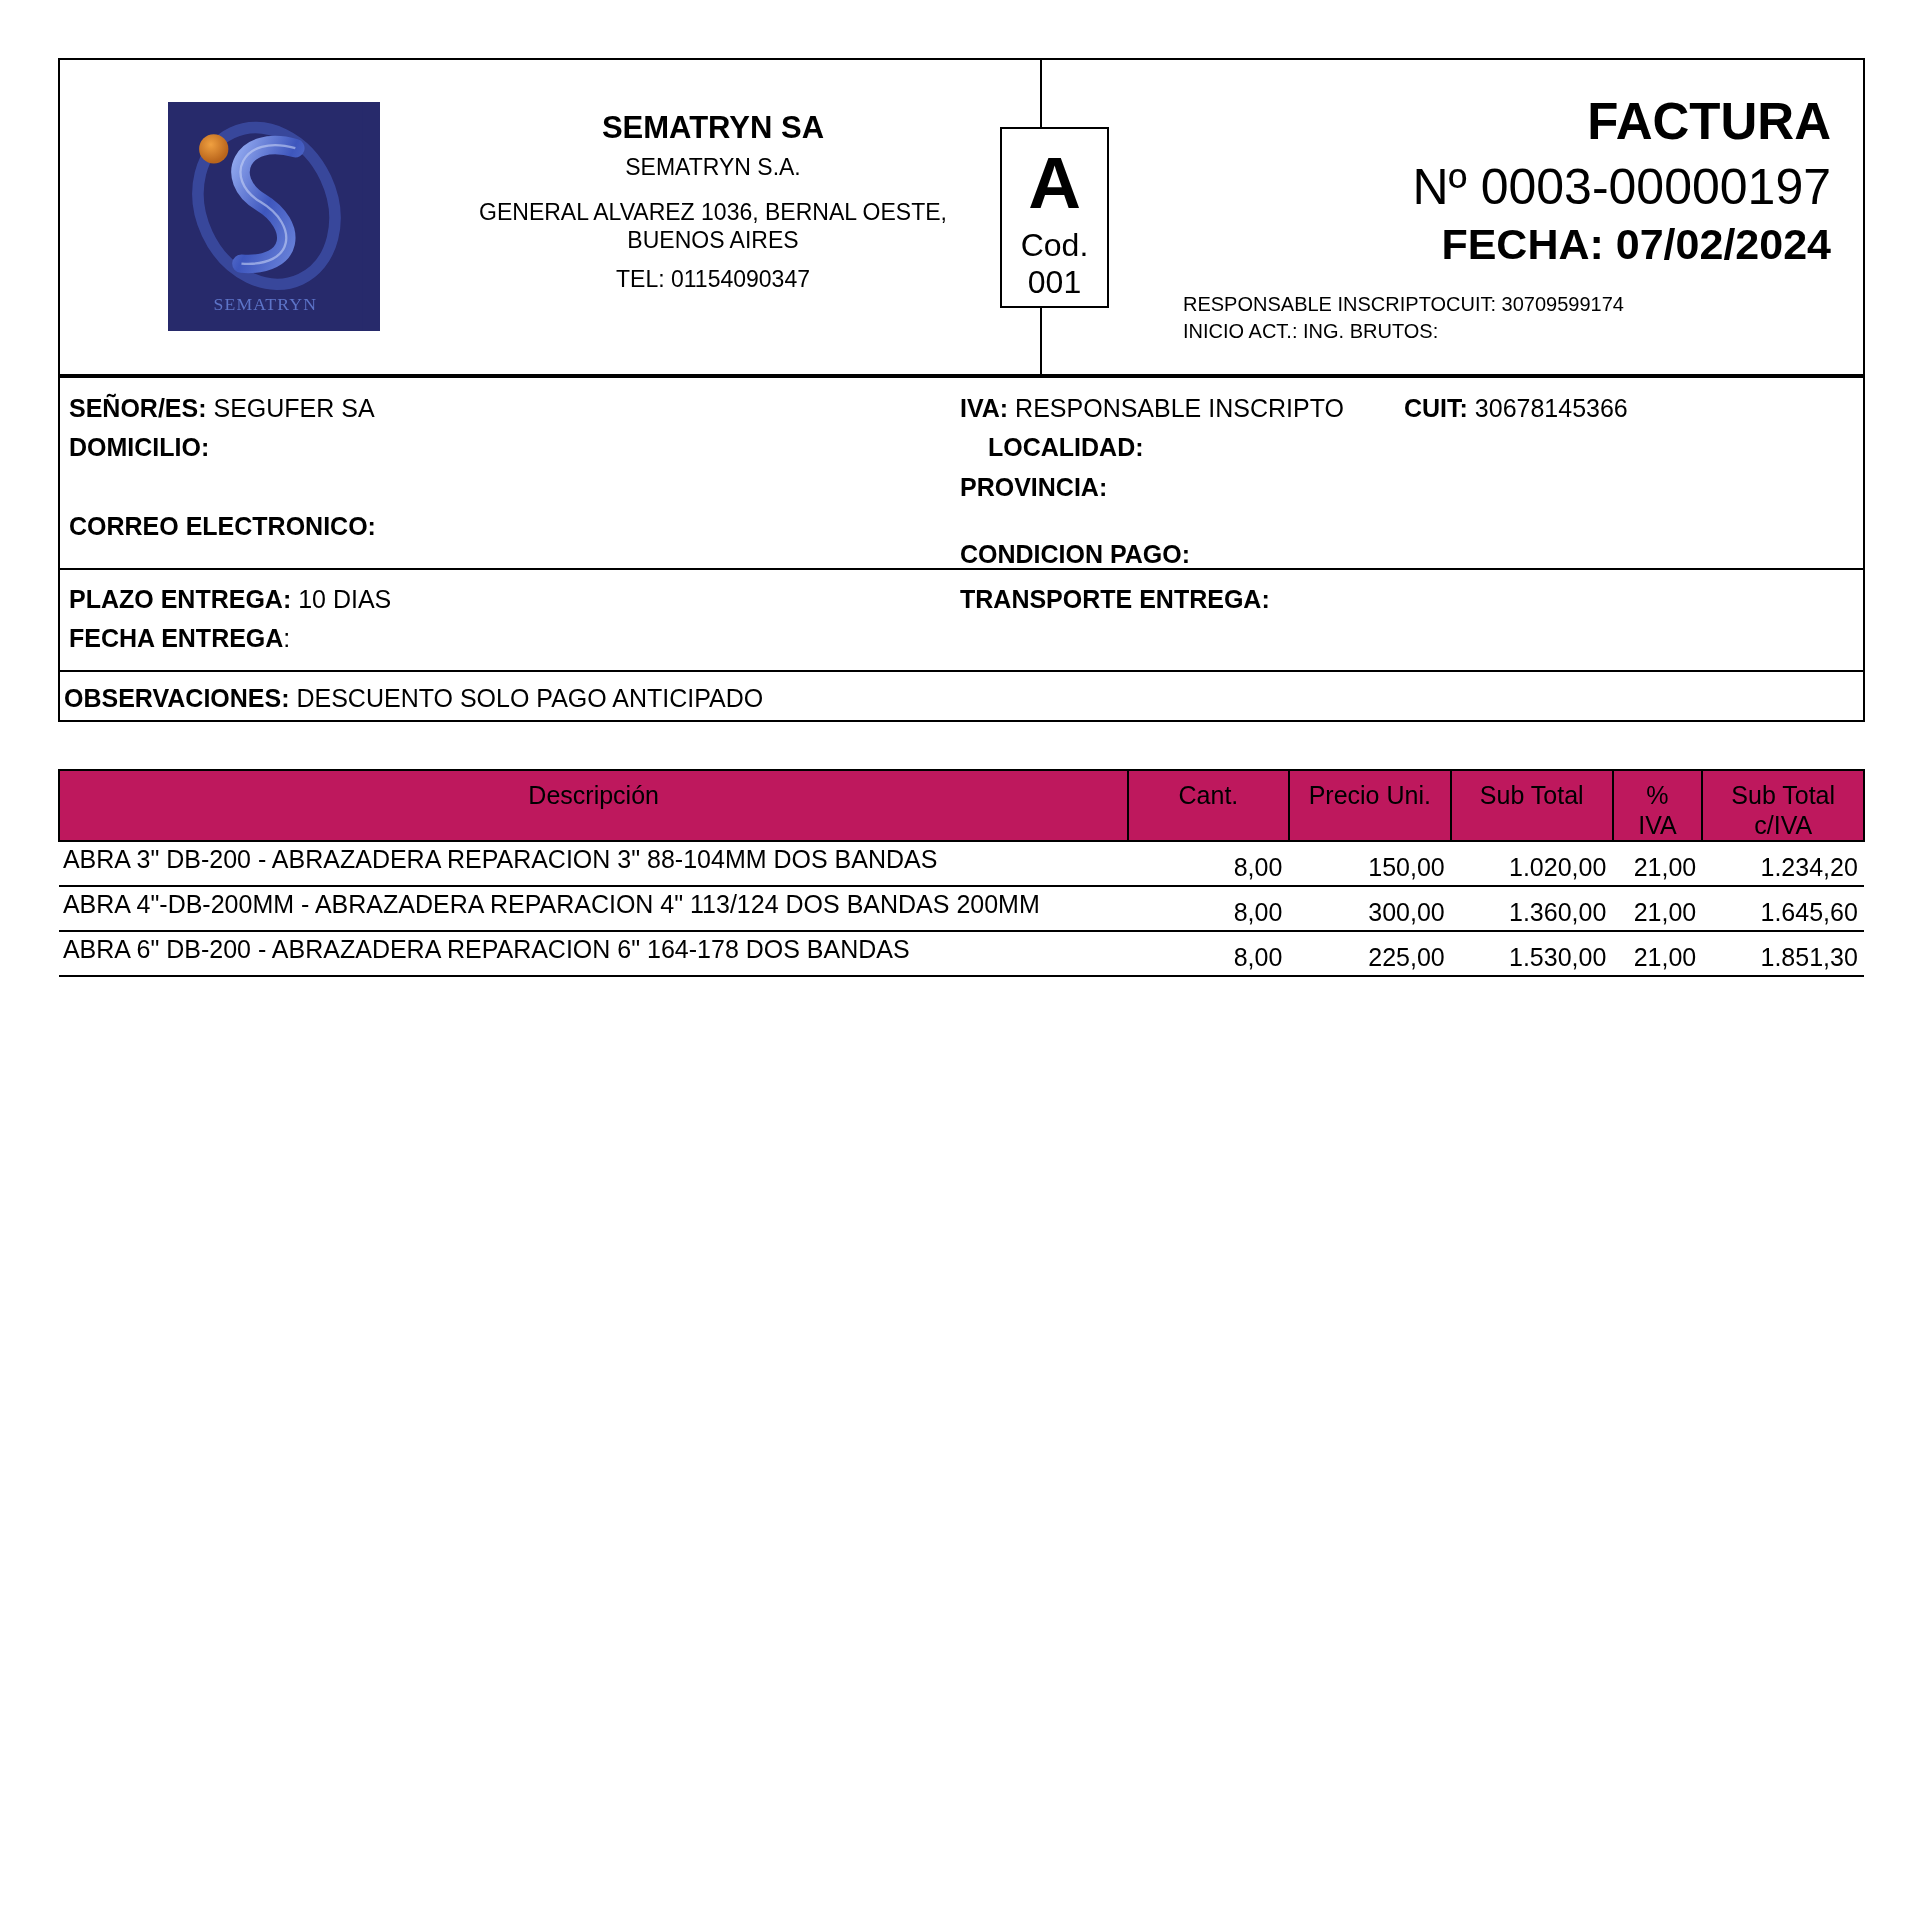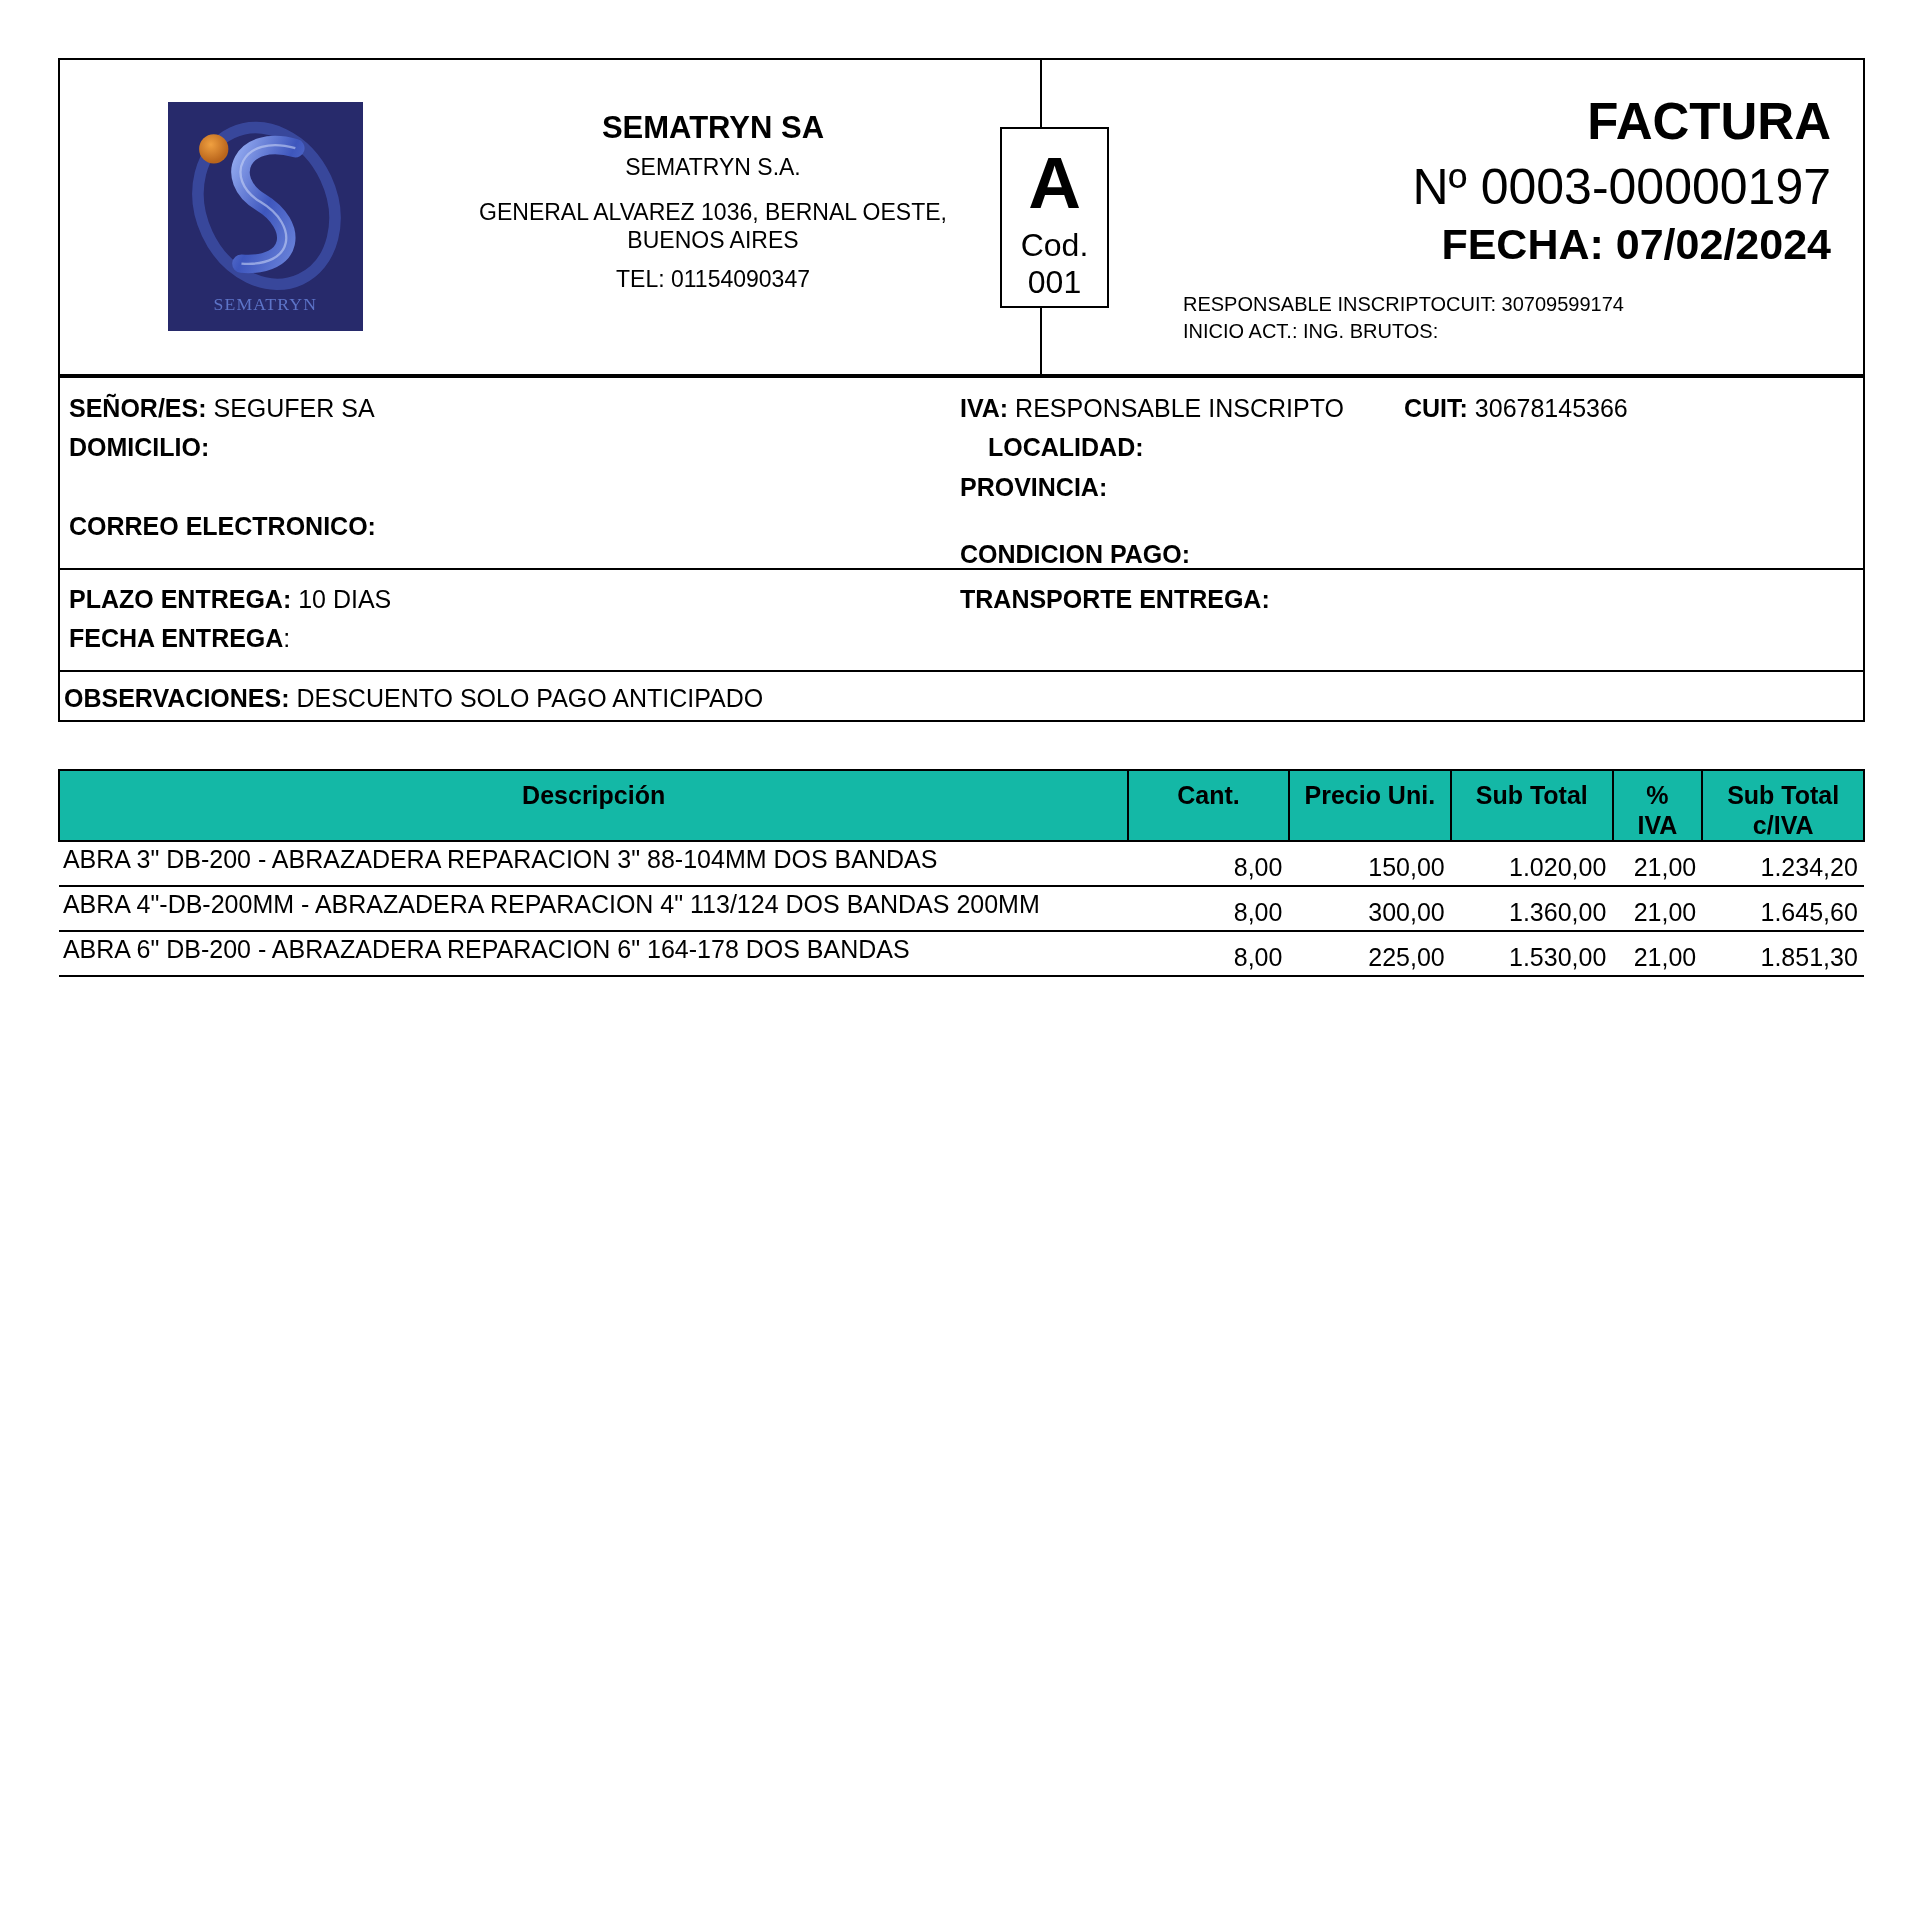--- a/index.html
+++ b/index.html
@@ -7,21 +7,21 @@
          font-family:"Liberation Sans", sans-serif; color:#000; }
   .abs { position:absolute; }
   .box { position:absolute; border:2.3px solid #000; box-sizing:border-box; }
   .bold { font-weight:bold; }
   .lbl { font-weight:bold; }
   .center { text-align:center; }
 
   
   #hdr { left:58px; top:58px; width:1807px; height:320px; }
   #hdr-divider { left:1040px; top:58px; width:2.3px; height:320px; background:#000; }
-  #logo { left:168px; top:102px; width:195px; height:229px; background:#272a6b; overflow:hidden; }
+  #logo { left:168px; top:102px; width:212px; height:229px; background:#272a6b; overflow:hidden; }
   #company-name { left:424px; top:110px; width:578px; font-size:31px; font-weight:bold; }
   #company-legal { left:424px; top:154px; width:578px; font-size:23px; }
   #company-addr { left:424px; top:198px; width:578px; font-size:23px; line-height:28px; }
   #company-tel { left:424px; top:266px; width:578px; font-size:23px; }
 
   #type-box { left:1000px; top:127px; width:109px; height:181px; background:#fff; border:2.3px solid #000; box-sizing:border-box; }
   #type-letter { left:0; top:17.3px; width:100%; font-size:73px; font-weight:bold; line-height:1; }
   #type-cod { left:0; top:100px; width:100%; font-size:32px; line-height:1; }
   #type-num { left:0; top:137px; width:100%; font-size:32px; line-height:1; }
 
@@ -32,21 +32,21 @@
   #doc-inicio { left:1183px; top:320px; width:559px; font-size:20px; text-align:left; }
 
   
   #client { left:58px; top:374px; width:1807px; height:196px; }
   #delivery { left:58px; top:568px; width:1807px; height:104px; }
   #observ { left:58px; top:670px; width:1807px; height:52px; }
   .fld { position:absolute; font-size:25px; white-space:nowrap; }
 
   
   #tbl { position:absolute; left:58px; top:769px; width:1807px; border-collapse:collapse; font-size:25px; }
-  #tbl th { background:#14b8a6; border:2.3px solid #000; font-weight:bold; vertical-align:top; padding:8.5px 3.1px 0 3.1px; height:55px; box-sizing:border-box; line-height:30px; }
+  #tbl th { background:#be185d; border:2.3px solid #000; font-weight:normal; vertical-align:top; padding:8.5px 3.1px 0 3.1px; height:55px; box-sizing:border-box; line-height:30px; }
   #tbl td { border-bottom:2.3px solid #000; height:45px; padding:3.9px 6.2px 0 3.9px; box-sizing:border-box; white-space:nowrap; vertical-align:top; }
   #tbl td.num { text-align:right; padding-top:11.6px; }
 </style>
 </head>
 <body>
 
 <div class="box" id="hdr"></div>
 <div class="abs" id="hdr-divider"></div>
 
 <div class="abs" id="logo">

